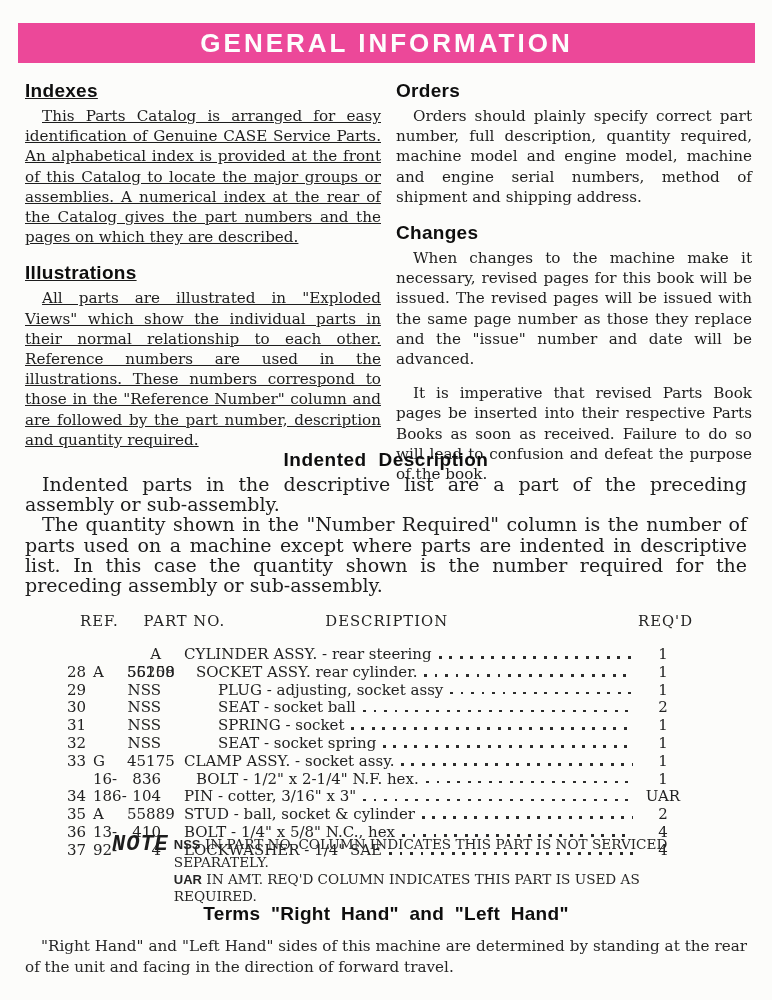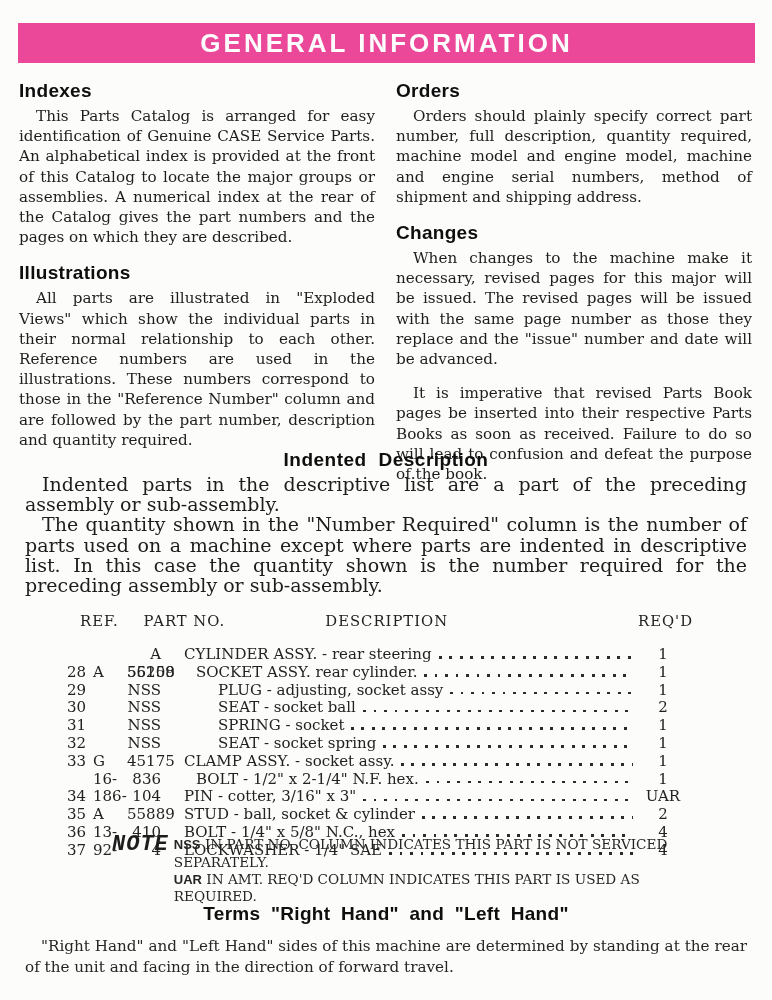--- a/index.html
+++ b/index.html
@@ -21,21 +21,21 @@
     font-weight:bold;font-size:26px;letter-spacing:3px;
   }
   
   .h-sans{
     font-family:"Liberation Sans", sans-serif;
     font-weight:bold;font-size:19px;letter-spacing:.3px;
     color:#0e0e0e;line-height:21px;margin:0;
   }
   
   .col{position:absolute;top:80px;}
-  .col-left{left:19px;width:356px;}
+  .col-left{left:25px;width:356px;text-decoration:underline;}
   .col-right{left:396px;width:356px;}
   .col p{
     margin:6px 0 0;
     font-size:15.2px;line-height:20.2px;
     text-align:justify;text-indent:17px;
   }
   .col .h-sans + p{margin-top:5px;}
   .col .h2-later{margin-top:15px;}
   .col p + p{margin-top:14px;}
   
@@ -101,21 +101,21 @@
     <h2 class="h-sans">Indexes</h2>
     <p>This Parts Catalog is arranged for easy identification of Genuine CASE Service Parts. An alphabetical index is provided at the front of this Catalog to locate the major groups or assemblies. A numerical index at the rear of the Catalog gives the part numbers and the pages on which they are described.</p>
     <h2 class="h-sans h2-later">Illustrations</h2>
     <p>All parts are illustrated in "Exploded Views" which show the individual parts in their normal relationship to each other. Reference numbers are used in the illustrations. These numbers correspond to those in the "Reference Number" column and are followed by the part number, description and quantity required.</p>
   </div>
 
   <div class="col col-right">
     <h2 class="h-sans">Orders</h2>
     <p>Orders should plainly specify correct part number, full description, quantity required, machine model and engine model, machine and engine serial numbers, method of shipment and shipping address.</p>
     <h2 class="h-sans h2-later">Changes</h2>
-    <p>When changes to the machine make it necessary, revised pages for this major will be issued. The revised pages will be issued with the same page number as those they replace and the "issue" number and date will be advanced.</p>
+    <p>When changes to the machine make it necessary, revised pages for this book will be issued. The revised pages will be issued with the same page number as those they replace and the "issue" number and date will be advanced.</p>
     <p>It is imperative that revised Parts Book pages be inserted into their respective Parts Books as soon as received. Failure to do so will lead to confusion and defeat the purpose of the book.</p>
   </div>
 
   <div class="indented">
     <h2 class="h-sans">Indented Description</h2>
     <p>Indented parts in the descriptive list are a part of the preceding assembly or sub-assembly.</p>
     <p>The quantity shown in the "Number Required" column is the number of parts used on a machine except where parts are indented in descriptive list. In this case the quantity shown is the number required for the preceding assembly or sub-assembly.</p>
   </div>
 
   <div class="parts-table">

